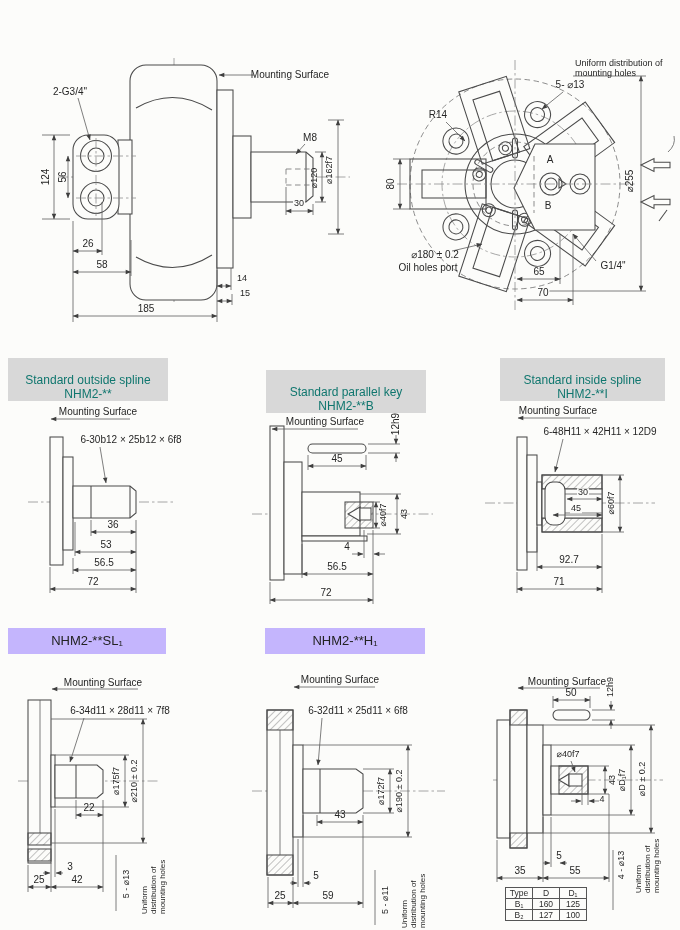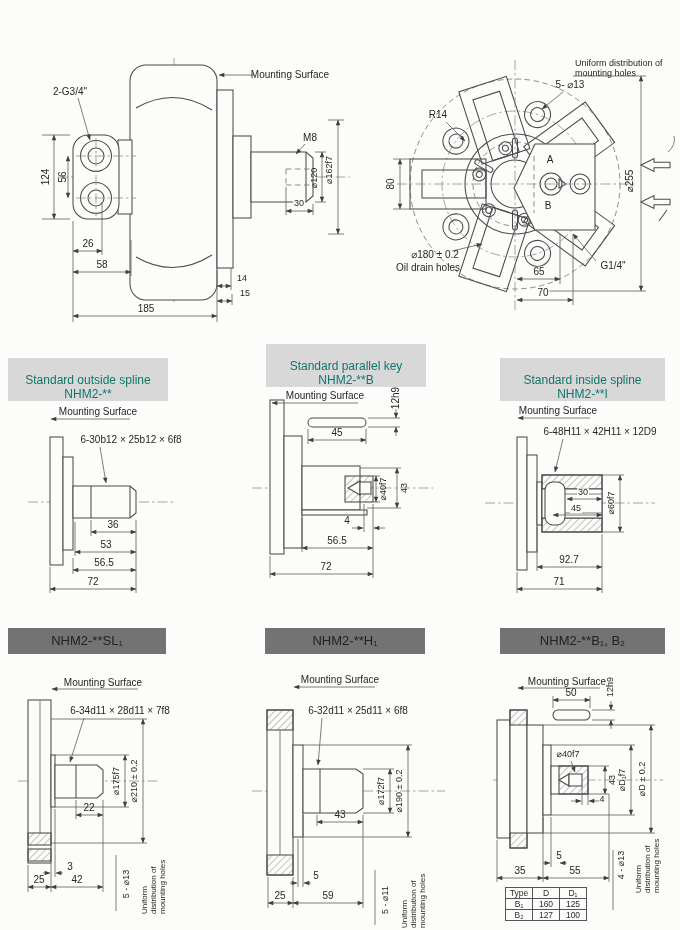--- a/index.html
+++ b/index.html
@@ -19,21 +19,21 @@
   .t9{font-size:9px;}
   .bg{background:#fcfcfa;padding:0 1px;}
   .hnote{position:absolute;width:92px;font-size:9px;line-height:1.12;white-space:normal;color:#262626;}
   .vnote{width:64px;font-size:8px;line-height:1.15;white-space:normal;text-align:left;}
   .titlebar{position:absolute;left:10px;top:8px;width:336px;height:30px;background:#d8d8d8;
             display:flex;align-items:center;}
   .model{font-size:17px;font-weight:bold;letter-spacing:.5px;margin-left:14px;color:#1e1e1e;}
   .subtitle{font-size:12px;margin-left:22px;transform:translateY(-3px);color:#1e1e1e;}
   .ghead{position:absolute;background:#d8d8d8;text-align:center;font-size:12px;line-height:1.2;
          padding-top:15px;color:#0f766e;}
-  .ghead1{position:absolute;background:#737373;text-align:center;font-size:13px;color:#222;
+  .ghead1{position:absolute;background:#c4b5fd;text-align:center;font-size:13px;color:#222;
           padding-top:5px;}
   table.dtable{position:absolute;border-collapse:collapse;font-size:8.5px;padding-left:27px;}
   table.dtable td,table.dtable th{border:1px solid #555;padding:0 3px;height:10px;text-align:center;
           font-weight:normal;min-width:20px;}
 </style>
 </head>
 <body>
 
 <div class="page">
 
@@ -218,21 +218,21 @@
     <path class="d" d="M285,104 q8,-7 6,-16" stroke="#888"></path>
     <polygon points="258,154 271,147.5 271,151.3 287,151.3 287,156.7 271,156.7 271,160.5" fill="#3d3d3d" stroke="none"></polygon>
     <line x1="284" y1="162" x2="276" y2="173" stroke="#3d3d3d" stroke-width="3"></line>
   </svg>
   <div class="hnote" style="left:192px;top:10px">Uniform distribution of mounting holes</div>
   <div class="lbl" style="left:187px;top:37px">5- ⌀13</div>
   <div class="lbl" style="left:55px;top:67px">R14</div>
   <div class="lbl rot" style="left:8px;top:136px">80</div>
   <div class="lbl rot" style="left:247px;top:133px">⌀255</div>
   <div class="lbl" style="left:52px;top:207px">⌀180 ± 0.2</div>
-  <div class="lbl" style="left:45px;top:220px">Oil drain holes</div>
+  <div class="lbl" style="left:45px;top:220px">Oil holes port</div>
   <div class="lbl" style="left:230px;top:218px">G1/4"</div>
   <div class="lbl bg" style="left:156px;top:224px">65</div>
   <div class="lbl bg" style="left:160px;top:245px">70</div>
   <div class="lbl" style="left:167px;top:112px">A</div>
   <div class="lbl" style="left:165px;top:158px">B</div>
 </div>
 
 <div class="panel" style="left:8px;top:352px;width:222px;height:258px">
   <div class="ghead" style="left:0;top:6px;width:160px;height:28px">
     <div>Standard outside spline</div>
@@ -262,21 +262,21 @@
     <line class="d" x1="42" y1="237" x2="128" y2="237" marker-start="url(#arr)" marker-end="url(#arr)"></line>
   </svg>
   <div class="lbl" style="left:90px;top:60px">Mounting Surface</div>
   <div class="lbl" style="left:123px;top:88px">6-30b12 × 25b12 × 6f8</div>
   <div class="lbl" style="left:105px;top:173px">36</div>
   <div class="lbl" style="left:98px;top:193px">53</div>
   <div class="lbl" style="left:96px;top:211px">56.5</div>
   <div class="lbl" style="left:85px;top:230px">72</div>
 </div>
 
-<div class="panel" style="left:238px;top:338px;width:225px;height:258px">
+<div class="panel" style="left:238px;top:364px;width:225px;height:258px">
   <div class="ghead" style="left:28px;top:6px;width:160px;height:28px">
     <div>Standard parallel key</div>
     <div>NHM2-**B</div>
   </div>
   <svg class="drw" width="225" height="258">
     <line class="cl" x1="14" y1="150" x2="195" y2="150"></line>
     <rect class="wf" x="70" y="80" width="58" height="9" rx="4.5"></rect>
     <line class="d" x1="130" y1="80" x2="162" y2="80"></line>
         <line class="d" x1="130" y1="89" x2="162" y2="89"></line>
     <line class="d" x1="158" y1="71" x2="158" y2="80" marker-end="url(#arr)"></line>
@@ -450,23 +450,20 @@
   <div class="lbl rot t9" style="left:142px;top:166px">⌀172f7</div>
   <div class="lbl rot t9" style="left:160px;top:166px">⌀190 ± 0.2</div>
   <div class="lbl" style="left:76px;top:251px">5</div>
   <div class="lbl" style="left:40px;top:271px">25</div>
   <div class="lbl" style="left:88px;top:271px">59</div>
   <div class="lbl rot t9" style="left:146px;top:275px">5 - ⌀11</div>
   <div class="lbl rot vnote" style="left:174px;top:271px">Uniform distribution of mounting holes</div>
 </div>
 
 <div class="panel" style="left:455px;top:625px;width:225px;height:305px">
-  <div class="ghead1" style="left:45px;top:3px;width:165px;height:21px">
-    <span>NHM2-**B₁, B₂</span>
-  </div>
   <svg class="drw" width="225" height="305">
     <line class="cl" x1="38" y1="155" x2="208" y2="155"></line>
     <rect class="wf" x="42" y="95" width="13" height="118"></rect>
     <rect class="wf" x="55" y="85" width="17" height="138"></rect>
     <rect class="hf" x="55" y="85" width="17" height="15"></rect>
     <rect class="hf" x="55" y="208" width="17" height="15"></rect>
     <rect class="wf" x="72" y="100" width="16" height="108"></rect>
     <rect class="wf" x="88" y="120" width="8" height="70"></rect>
     <rect class="wf" x="96" y="141" width="37" height="28"></rect>
     <rect class="hf" x="104" y="141" width="29" height="28"></rect>

